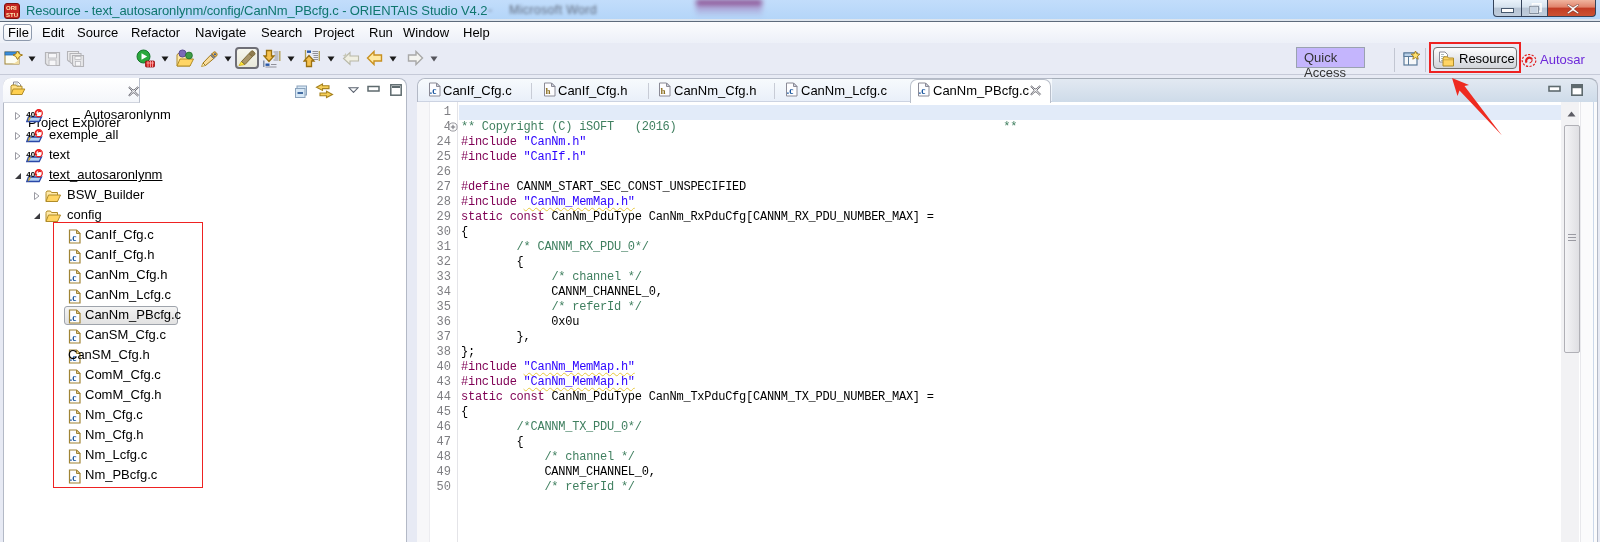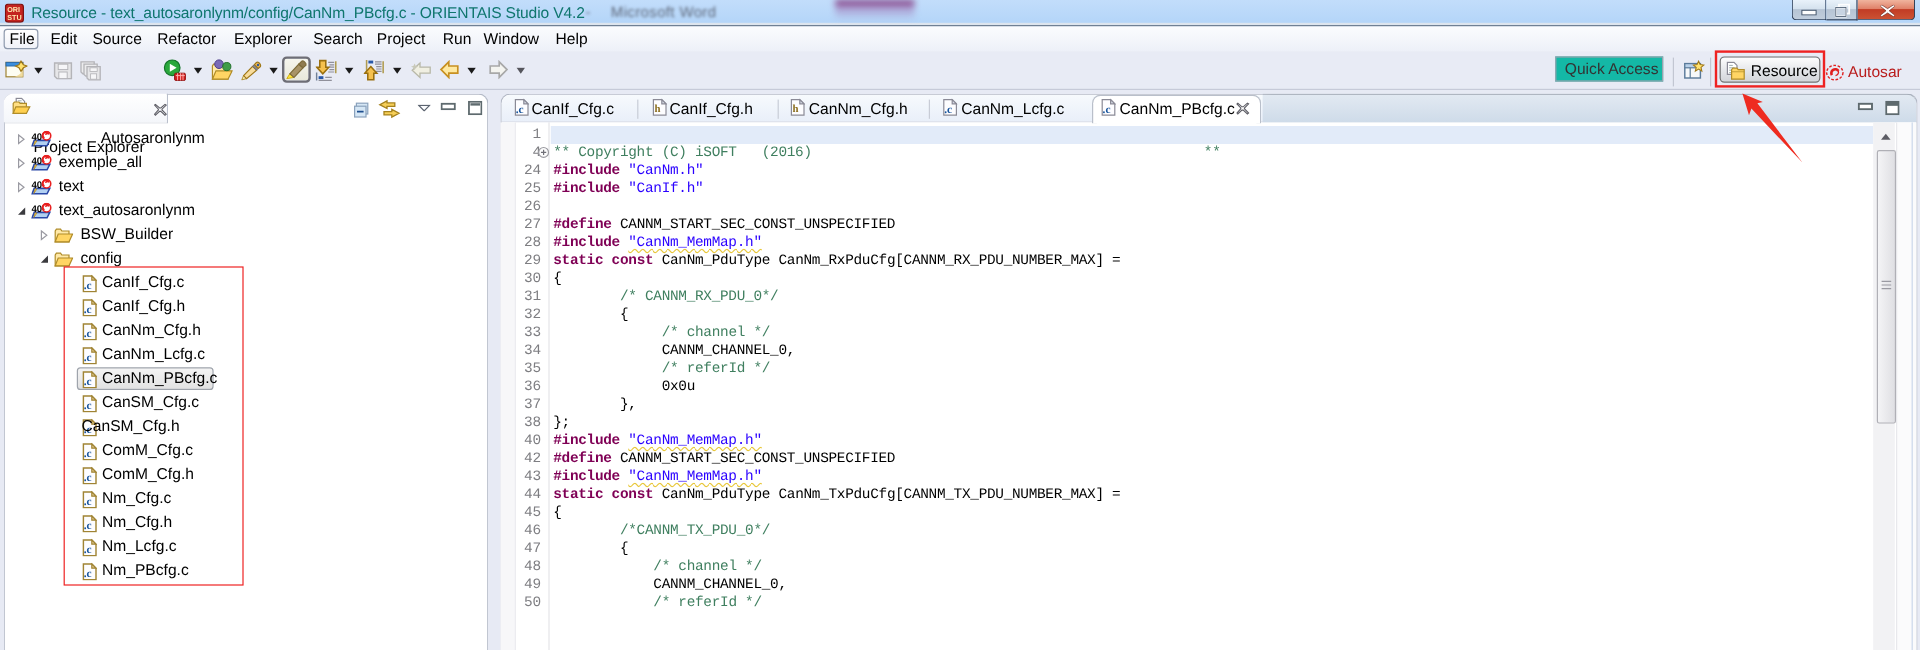--- a/index.html
+++ b/index.html
@@ -27,28 +27,28 @@
   background:linear-gradient(#fbfcfe, #edf0f8); }
 .menuitem { position:absolute; top:3px; font-size:13px; color:#000; }
 #filebox { position:absolute; left:3px; top:1.5px; width:29px; height:17px;
   border:1px solid #8e9aad; border-radius:3px; background:linear-gradient(#ffffff,#f0f2f8); }
 
 
 #toolbar { position:absolute; left:0; top:43px; width:1600px; height:32px;
   background:#e8ebf5; border-bottom:1px solid #c6cad8; }
 
 
-#qa { position:absolute; left:1296px; top:47px; width:90px; height:21px; background:#14b8a6;
+#qa { position:absolute; left:1296px; top:47px; width:69px; height:21px; background:#c4b5fd;
   border:1px solid #9aa2b0; font-size:13px; color:#333; padding:2px 0 0 7px; }
 .vsep { position:absolute; top:48px; width:1px; height:24px; background:#c2c6d2; }
 #resbtn { position:absolute; left:1433px; top:47px; width:84px; height:22px;
   border:1px solid #707070; border-radius:4px;
   background:linear-gradient(#fdfdfd,#e2e4e8 60%,#d2d5da); }
 #resbtn span { position:absolute; left:25px; top:3px; font-size:13px; color:#000; }
-#autosartext { position:absolute; left:1540px; top:52px; font-size:13px; color:#b91c1c; }
+#autosartext { position:absolute; left:1540px; top:52px; font-size:13px; color:#6d28d9; }
 
 
 #leftpanel { position:absolute; left:3px; top:78px; width:404px; height:464px;
   background:#fff; border:1px solid #b3b9c6; border-bottom:none; border-radius:8px 8px 0 0; }
 #pe-tab { position:absolute; left:3px; top:78px; width:137px; height:25px;
   border-right:1px solid #b9bfcc; border-bottom:1px solid #d0d4de; border-radius:8px 0 0 0;
   background:linear-gradient(#ffffff,#f4f6fa); }
 #pe-title { position:absolute; left:28px; top:83px; font-size:13px; color:#000;margin-top:32px; }
 .treerow { position:absolute; left:0; height:20px; font-size:13px; color:#000; }
 .trtext { position:absolute; top:1px; }
@@ -65,21 +65,21 @@
 #activetab { position:absolute; left:910px; top:79px; width:141px; height:24px;
   background:#fff; border:1px solid #b9bfca; border-bottom:none; border-radius:7px 7px 0 0; }
 #annocol { position:absolute; left:417px; top:102px; width:13px; height:440px; background:#f7f7f9; border-right:1px solid #ececf0; }
 #gutterline { position:absolute; left:457px; top:102px; width:1px; height:440px; background:#e4e4e8; }
 #curline { position:absolute; left:459px; top:105px; width:1102px; height:15px; background:#e2ebf9; }
 
 #code { position:absolute; left:420px; top:105px; font-family:"Liberation Mono", monospace;
   font-size:12px; line-height:15px; letter-spacing:-0.25px; color:#000; }
 .crow { height:15px; white-space:pre; }
 .ln { display:inline-block; width:41px; text-align:right; color:#7e7e82; letter-spacing:0; padding-right:10px; }
-.k { color:#7f0055; font-weight:bold; }
+.k { color:#7f0055; font-weight:normal; }
 .s { color:#2a00ff; }
 .c { color:#3f7f5f; }
 .w { text-decoration:underline wavy #e8c83c 1px; text-underline-offset:2px; }
 
 
 #sbar { position:absolute; left:1561px; top:102px; width:18px; height:440px; background:#f2f2f4; }
 #sthumb { position:absolute; left:1564px; top:125px; width:16px; height:228px;
   background:linear-gradient(90deg,#f4f4f6,#dfdfe3); border:1px solid #b0b0b6; border-radius:2px; }
 #ruler { position:absolute; left:1580px; top:102px; width:17px; height:440px; background:#fbfbfc; border-left:1px solid #e8e8ec; }
 #rulerline { position:absolute; left:1593px; top:102px; width:1px; height:440px; background:#cbd8ea; }
@@ -118,21 +118,21 @@
       <path d="M1 0 L6 3.2 L11 0 L12 1.3 L7.3 5 L12 8.7 L11 10 L6 6.8 L1 10 L0 8.7 L4.7 5 L0 1.3 Z" fill="#fdfdfd" stroke="#5a2018" stroke-width="0.5"></path>
     </svg>
 </div>
 
 <div id="menubar">
   <div id="filebox"></div>
   <span class="menuitem" style="left:8px;">File</span>
   <span class="menuitem" style="left:42px;">Edit</span>
   <span class="menuitem" style="left:77px;">Source</span>
   <span class="menuitem" style="left:131px;">Refactor</span>
-  <span class="menuitem" style="left:195px;">Explorer</span>
+  <span class="menuitem" style="left:195px;">Navigate</span>
   <span class="menuitem" style="left:261px;">Search</span>
   <span class="menuitem" style="left:314px;">Project</span>
   <span class="menuitem" style="left:369px;">Run</span>
   <span class="menuitem" style="left:403px;">Window</span>
   <span class="menuitem" style="left:463px;">Help</span>
 </div>
 
 <div id="toolbar"></div>
 <div id="tbicons" class="abs" style="left:0;top:0;">
 
@@ -351,21 +351,21 @@
       </svg>
       <span class="trtext" style="left:49px;">text</span>
     </div>
   <div class="treerow" style="top:166px;">
       <svg class="abs" style="left:13px;top:5px" width="10" height="10">
         <use href="#i-arrow-e"></use>
       </svg>
       <svg class="abs" style="left:26px;top:3px" width="18" height="15">
         <use href="#i-proj"></use>
       </svg>
-      <span class="trtext" style="left:49px;">text_autosaronlynm</span>
+      <span class="trtext" style="left:49px;text-decoration:underline;">text_autosaronlynm</span>
     </div>
   <div class="treerow" style="top:186px;">
       <svg class="abs" style="left:33px;top:5px" width="8" height="10">
         <use href="#i-arrow-c"></use>
       </svg>
       <svg class="abs" style="left:45px;top:4px" width="16" height="13">
         <use href="#i-folder"></use>
       </svg>
       <span class="trtext" style="left:67px;">BSW_Builder</span>
     </div>
@@ -533,21 +533,20 @@
 <div class="crow"><span class="ln">30</span>{</div>
 <div class="crow"><span class="ln">31</span>        <span class="c">/* CANNM_RX_PDU_0*/</span></div>
 <div class="crow"><span class="ln">32</span>        {</div>
 <div class="crow"><span class="ln">33</span>             <span class="c">/* channel */</span></div>
 <div class="crow"><span class="ln">34</span>             CANNM_CHANNEL_0,</div>
 <div class="crow"><span class="ln">35</span>             <span class="c">/* referId */</span></div>
 <div class="crow"><span class="ln">36</span>             0x0u</div>
 <div class="crow"><span class="ln">37</span>        },</div>
 <div class="crow"><span class="ln">38</span>};</div>
 <div class="crow"><span class="ln">40</span><span class="k">#include</span> <span class="s w">"CanNm_MemMap.h"</span></div>
-<div class="crow"><span class="ln">42</span><span class="k">#define</span> CANNM_START_SEC_CONST_UNSPECIFIED</div>
 <div class="crow"><span class="ln">43</span><span class="k">#include</span> <span class="s w">"CanNm_MemMap.h"</span></div>
 <div class="crow"><span class="ln">44</span><span class="k">static</span> <span class="k">const</span> CanNm_PduType CanNm_TxPduCfg[CANNM_TX_PDU_NUMBER_MAX] =</div>
 <div class="crow"><span class="ln">45</span>{</div>
 <div class="crow"><span class="ln">46</span>        <span class="c">/*CANNM_TX_PDU_0*/</span></div>
 <div class="crow"><span class="ln">47</span>        {</div>
 <div class="crow"><span class="ln">48</span>            <span class="c">/* channel */</span></div>
 <div class="crow"><span class="ln">49</span>            CANNM_CHANNEL_0,</div>
 <div class="crow"><span class="ln">50</span>            <span class="c">/* referId */</span></div>
 </div>
 <div id="sbar"></div>

